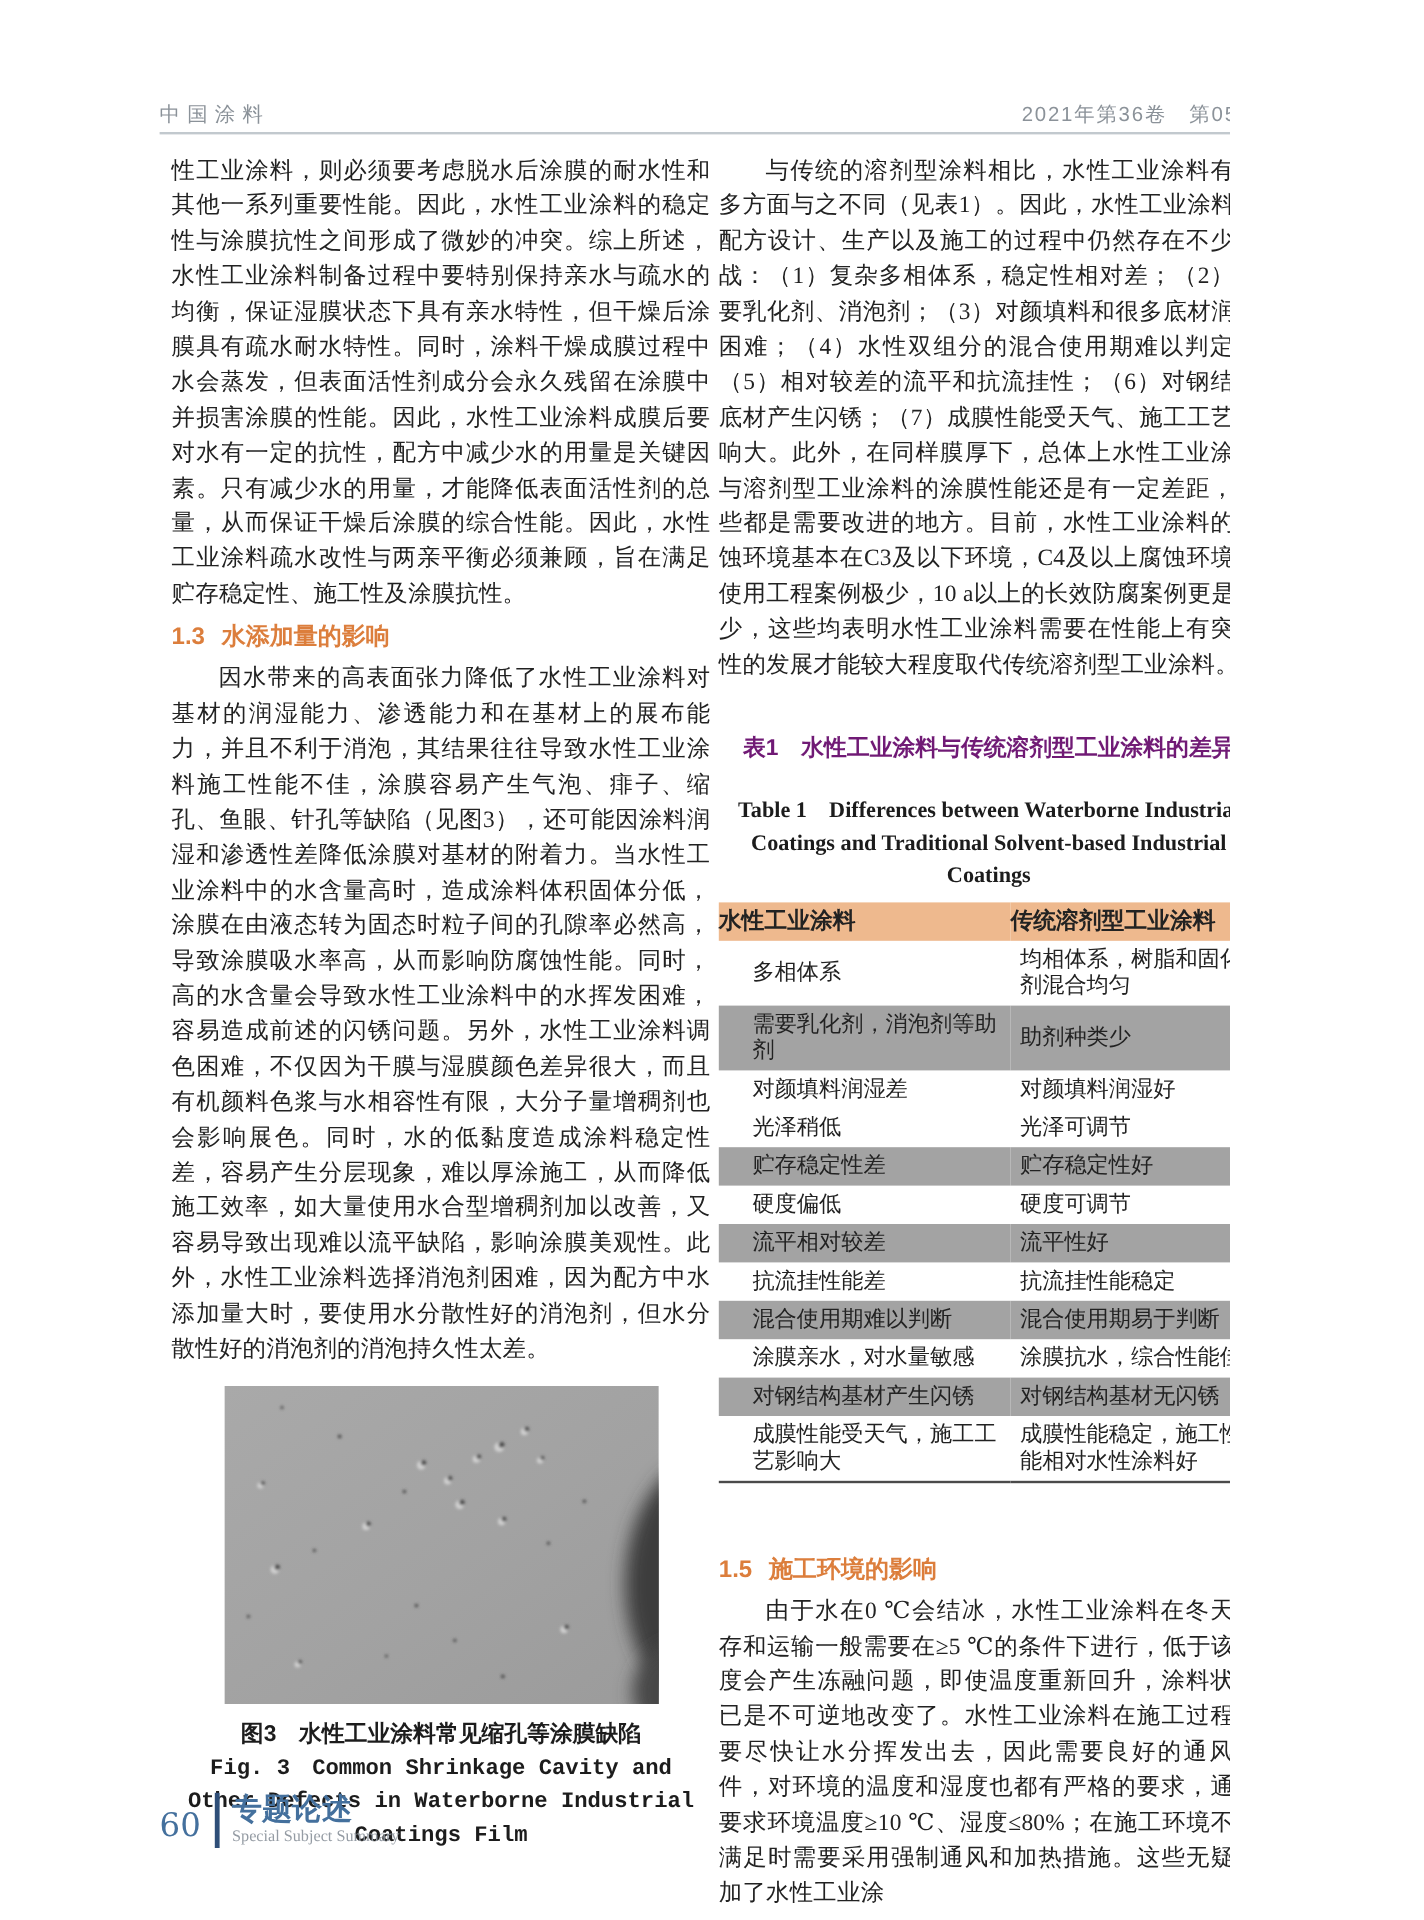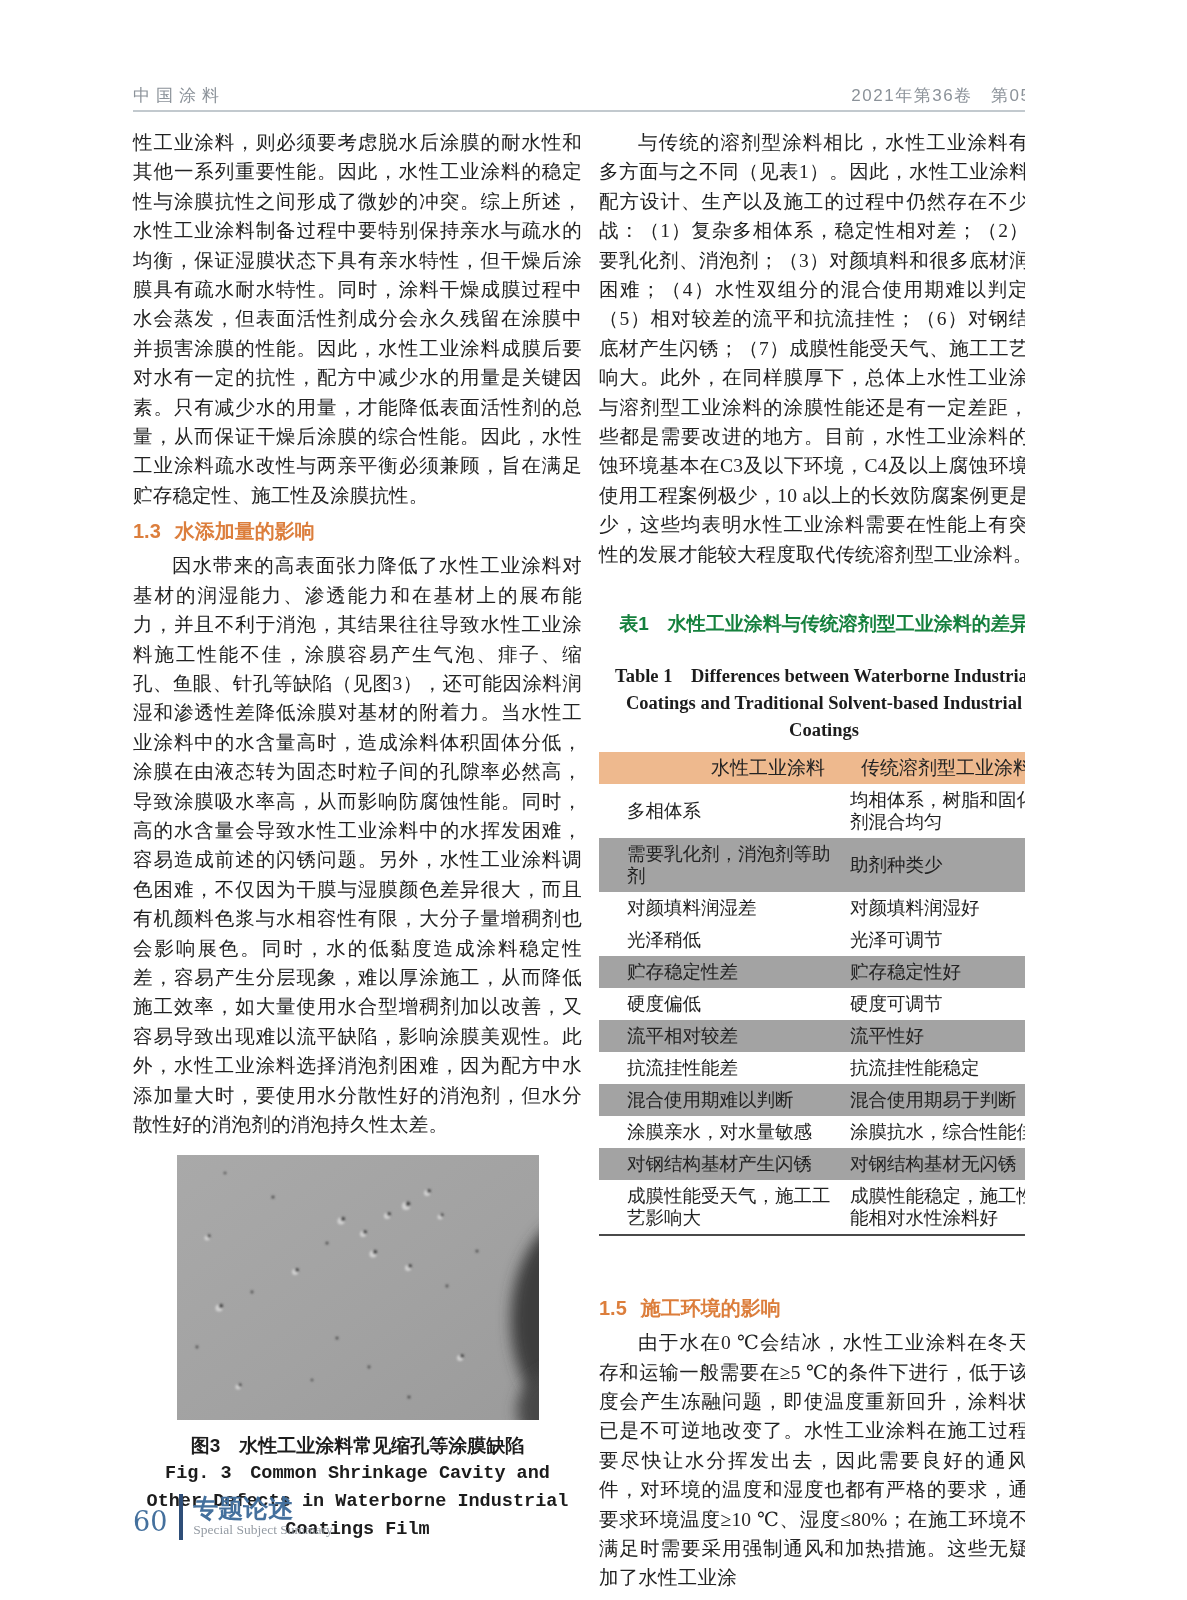--- a/index.html
+++ b/index.html
@@ -19,21 +19,21 @@
     color:#8b9299;font-size:17px;
   }
   .hdr .jname{letter-spacing:6px;}
   .hdr .issue{letter-spacing:1.5px;}
   .hdr-rule{
     position:absolute;left:133px;top:110px;width:917px;height:2px;
     background:#c2c9ce;
   }
   
   .col{position:absolute;top:128px;font-size:19.5px;line-height:29.4px;}
-  .col-left{left:133px;width:449px;}
+  .col-left{left:143px;width:449px;}
   .col-right{left:599px;width:450px;}
   .para{
     margin:0;text-align:justify;text-justify:inter-ideograph;
     letter-spacing:0.2px;
   }
   .para.indent{text-indent:2em;}
   h2.sec{
     margin:7px 0 6px 0;
     font-family:"Liberation Sans","DejaVu Sans",sans-serif;
     font-size:20px;font-weight:bold;color:#dc7e3c;line-height:28px;
@@ -48,34 +48,34 @@
     font-weight:bold;font-size:19px;line-height:28px;color:#1c1c1c;
   }
   .figcap-en{
     font-family:Liberation Mono, monospace;
     font-weight:bold;font-size:18.5px;line-height:28px;color:#1c1c1c;
   }
   
   .tblcap{margin-top:40px;text-align:center;}
   .tblcap-cn{
     font-family:"Liberation Sans","DejaVu Sans",sans-serif;
-    font-weight:bold;font-size:19px;line-height:30px;color:#15803d;
+    font-weight:bold;font-size:19px;line-height:30px;color:#701a75;
   }
   .tblcap-en{
     font-family:"Liberation Serif","DejaVu Serif",serif;
     font-weight:bold;font-size:18.5px;line-height:27px;color:#1c1c1c;margin-top:24px;
   }
   table.cmp{
     width:100%;border-collapse:collapse;margin-top:8px;
     font-size:18.5px;line-height:22px;
     border-bottom:2px solid #4a4a4a;
   }
   table.cmp th{
-    background:#eeb98e;font-weight:normal;text-align:right;
-    padding:5px 17px;font-size:19px;
+    background:#eeb98e;font-weight:bold;text-align:left;
+    padding:5px 0;font-size:19px;
   }
   table.cmp td{
     padding:5px 6px 5px 8px;vertical-align:middle;text-align:left;
   }
   table.cmp td:first-child{padding-left:28px;width:54%;margin-top:36px;}
   table.cmp tr.hl{background:#a3a3a3;}
   
   .ftr{
     position:absolute;left:133px;top:1494px;
     display:flex;align-items:center;

